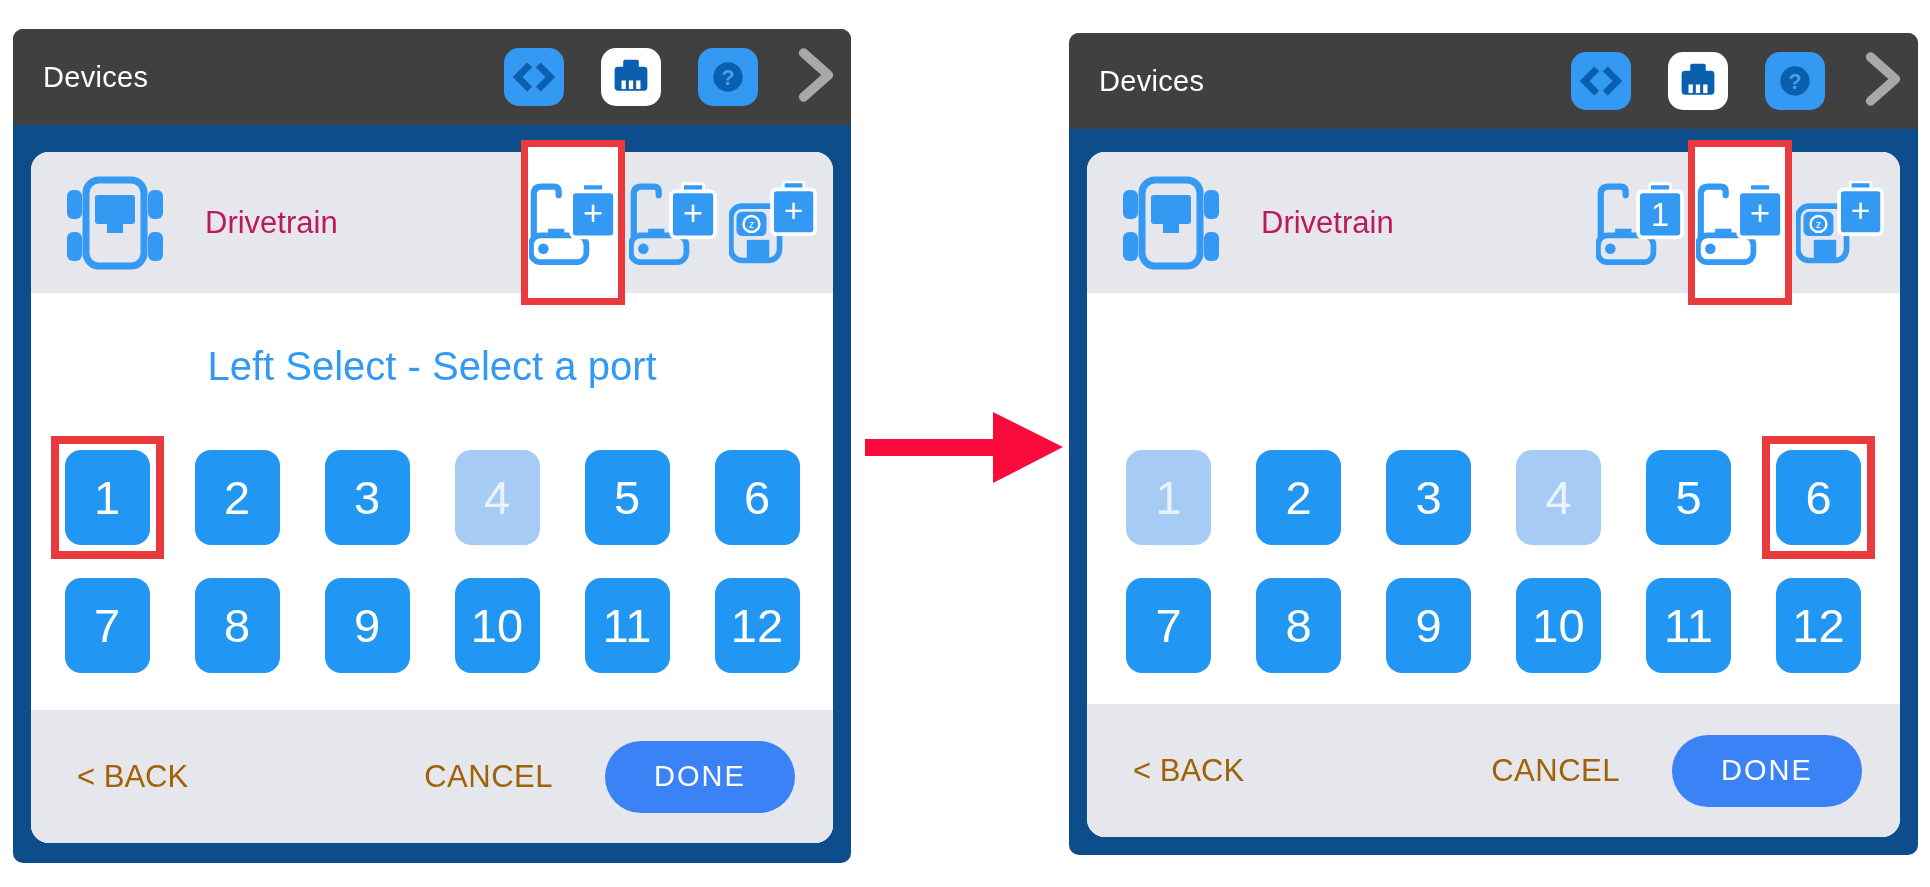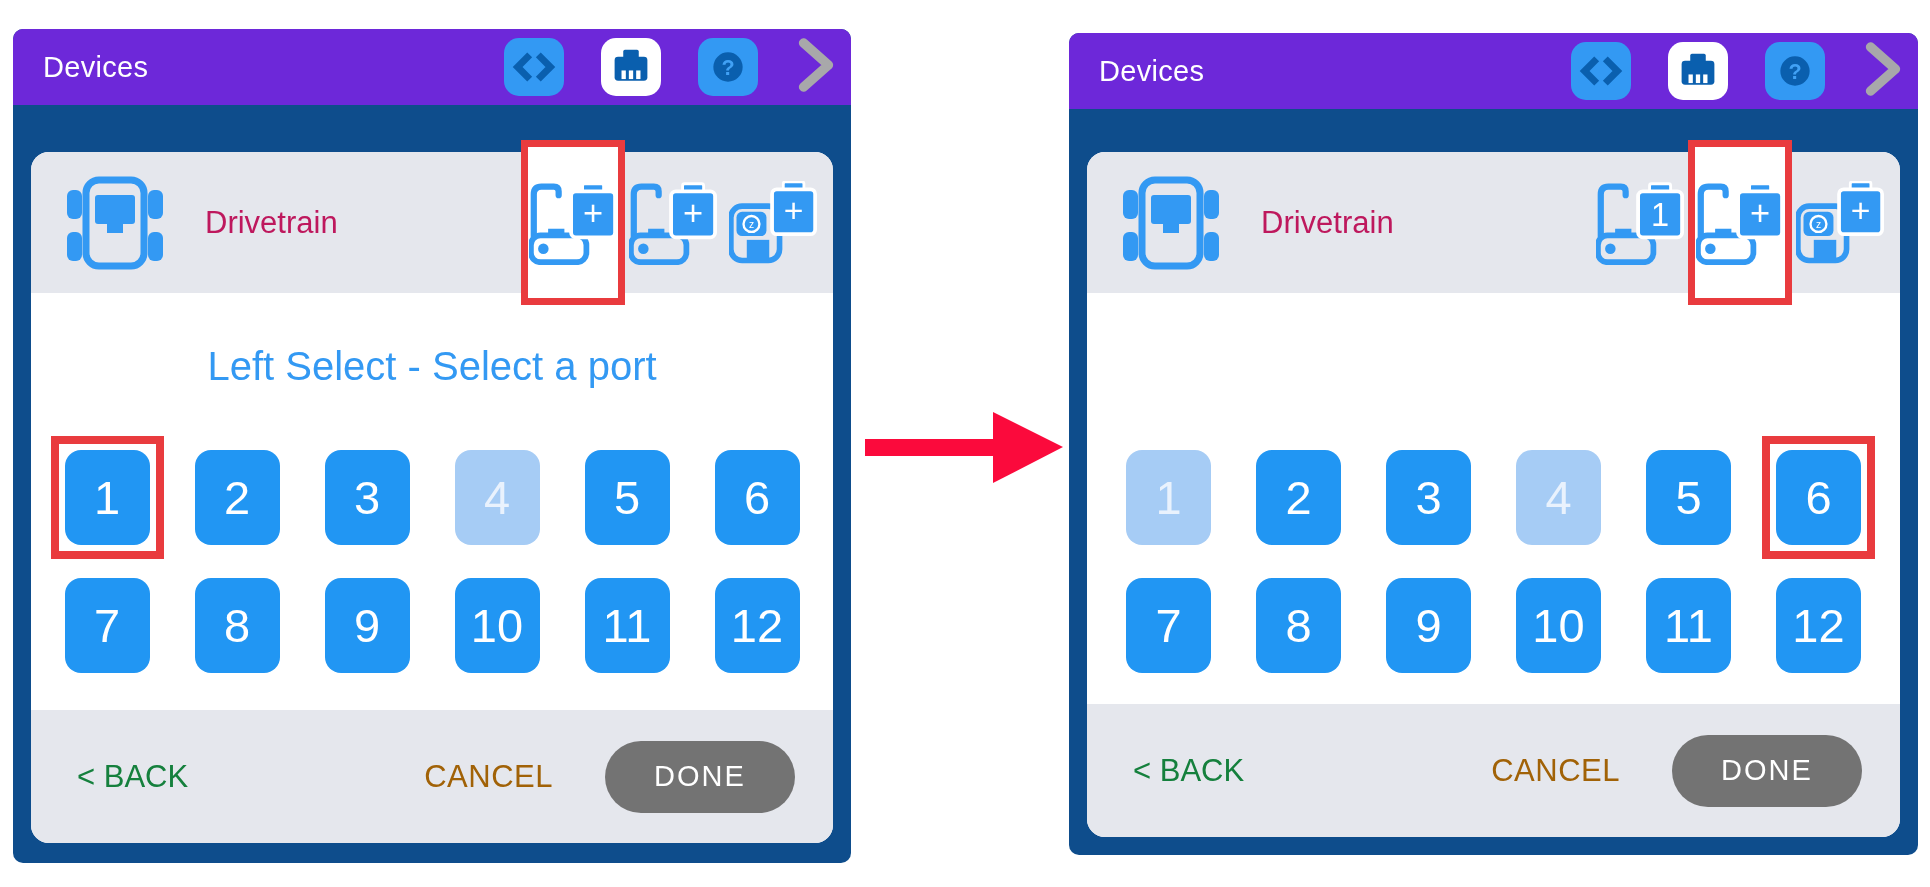--- a/index.html
+++ b/index.html
@@ -4,21 +4,21 @@
 <style>
   html,body{margin:0;padding:0;}
   body{
     width:1930px;height:887px;background:#ffffff;position:relative;
     font-family:"Liberation Sans",sans-serif;overflow:hidden;
   }
   .panel{position:absolute;background:#0e4d8c;border-radius:10px;}
   #panel-left{left:13px;top:29px;width:838px;height:834px;}
   #panel-right{left:1069px;top:33px;width:849px;height:822px;}
 
-  .hdr{position:absolute;top:0;left:0;right:0;height:76px;background:#6d28d9;
+  .hdr{position:absolute;top:0;left:0;right:0;height:96px;background:#404040;
        border-radius:10px 10px 0 0;display:flex;align-items:center;}
   .hdr-title{color:#ffffff;font-size:29px;font-weight:500;margin-left:30px;letter-spacing:.3px;}
   .hdr-icons{margin-left:auto;display:flex;align-items:center;gap:37px;margin-right:14px;}
   .hbtn{width:60px;height:58px;border-radius:15px;background:#3399f3;
         display:flex;align-items:center;justify-content:center;}
   .hbtn.active{background:#ffffff;}
   .hbtn svg{width:52px;height:50px;}
   .hchev svg{width:42px;height:58px;}
 
   .card{position:absolute;left:18px;right:18px;background:#ffffff;border-radius:18px;}
@@ -40,23 +40,23 @@
   .ports{position:absolute;left:0;right:0;display:flex;justify-content:center;gap:45px;}
   .ports.r1{top:298px;}
   .ports.r2{top:426px;}
   .port{width:85px;height:95px;border-radius:16px;background:#2196f3;color:#ffffff;
         font-size:47px;display:flex;align-items:center;justify-content:center;position:relative;}
   .port.off{background:#a6ccf5;color:#e9f2fd;}
   .port.hl::after{content:"";position:absolute;inset:-14px;border:8px solid #e93b3e;}
 
   .row-foot{position:absolute;bottom:0;left:0;right:0;height:133px;background:#e5e7ed;
             border-radius:0 0 18px 18px;display:flex;align-items:center;}
-  .back{margin-left:46px;font-size:31px;color:#15803d;}
+  .back{margin-left:46px;font-size:31px;color:#a16207;}
   .cancel{margin-left:auto;margin-right:52px;font-size:31px;color:#a16207;letter-spacing:.5px;}
-  .done{width:190px;height:72px;border-radius:36px;background:#737373;color:#ffffff;
+  .done{width:190px;height:72px;border-radius:36px;background:#3b82f6;color:#ffffff;
         font-size:29px;letter-spacing:2px;display:flex;align-items:center;justify-content:center;
         margin-right:38px;}
 
   .arrow{position:absolute;left:865px;top:400px;width:200px;height:95px;}
   .defs-hidden{position:absolute;width:0;height:0;overflow:hidden;}
 </style>
 </head>
 <body>
 
 <svg class="defs-hidden" aria-hidden="true">

